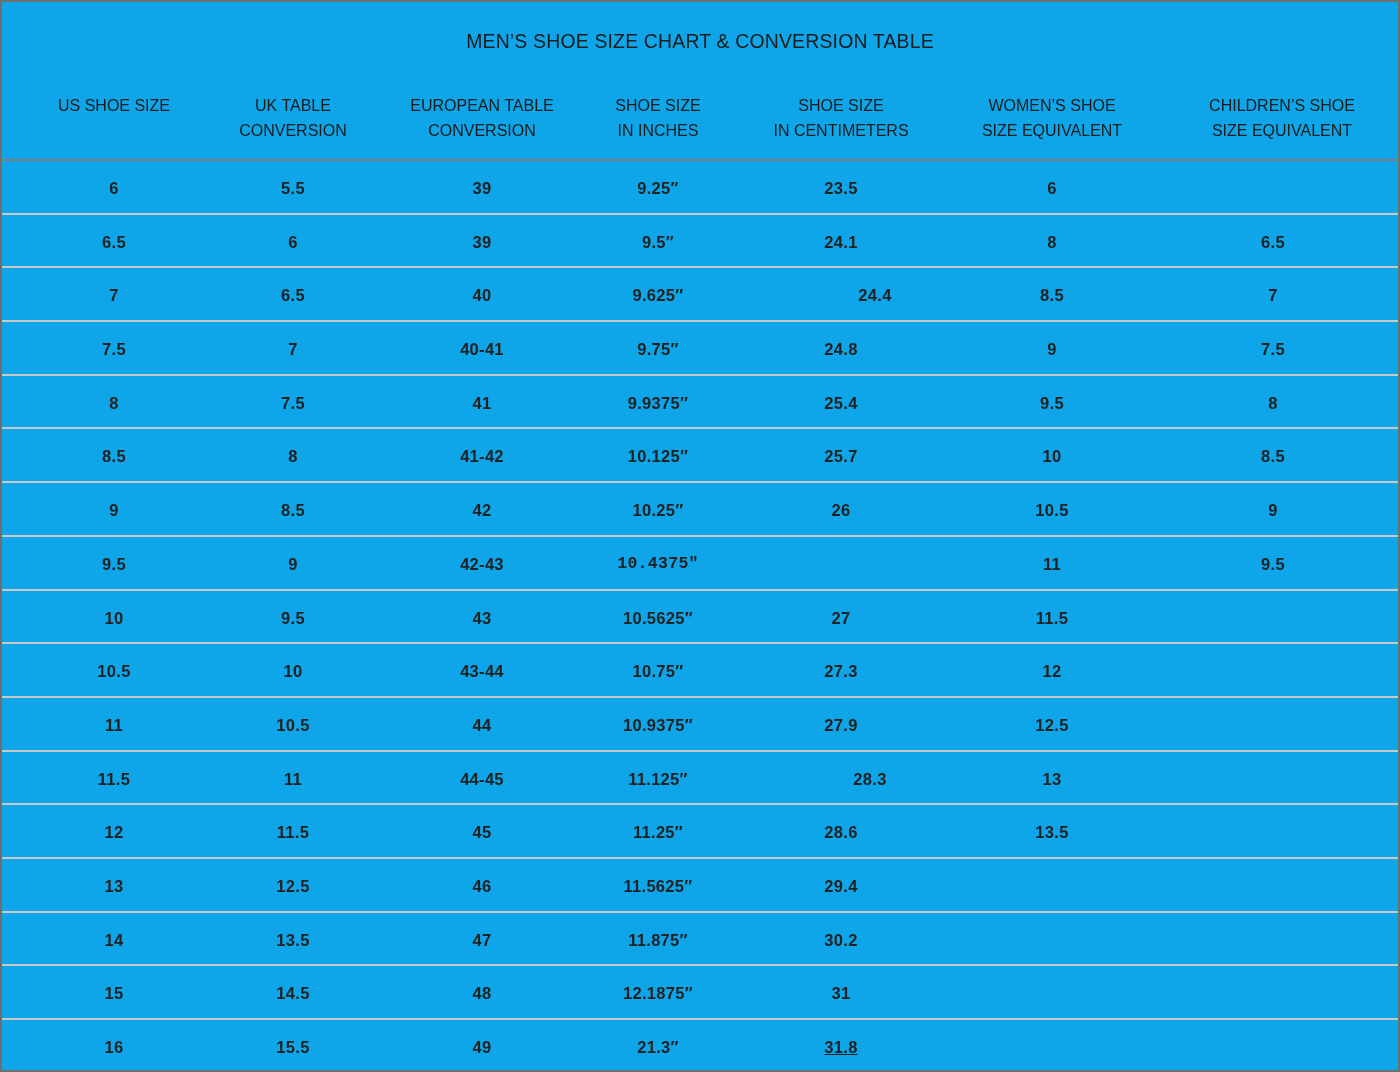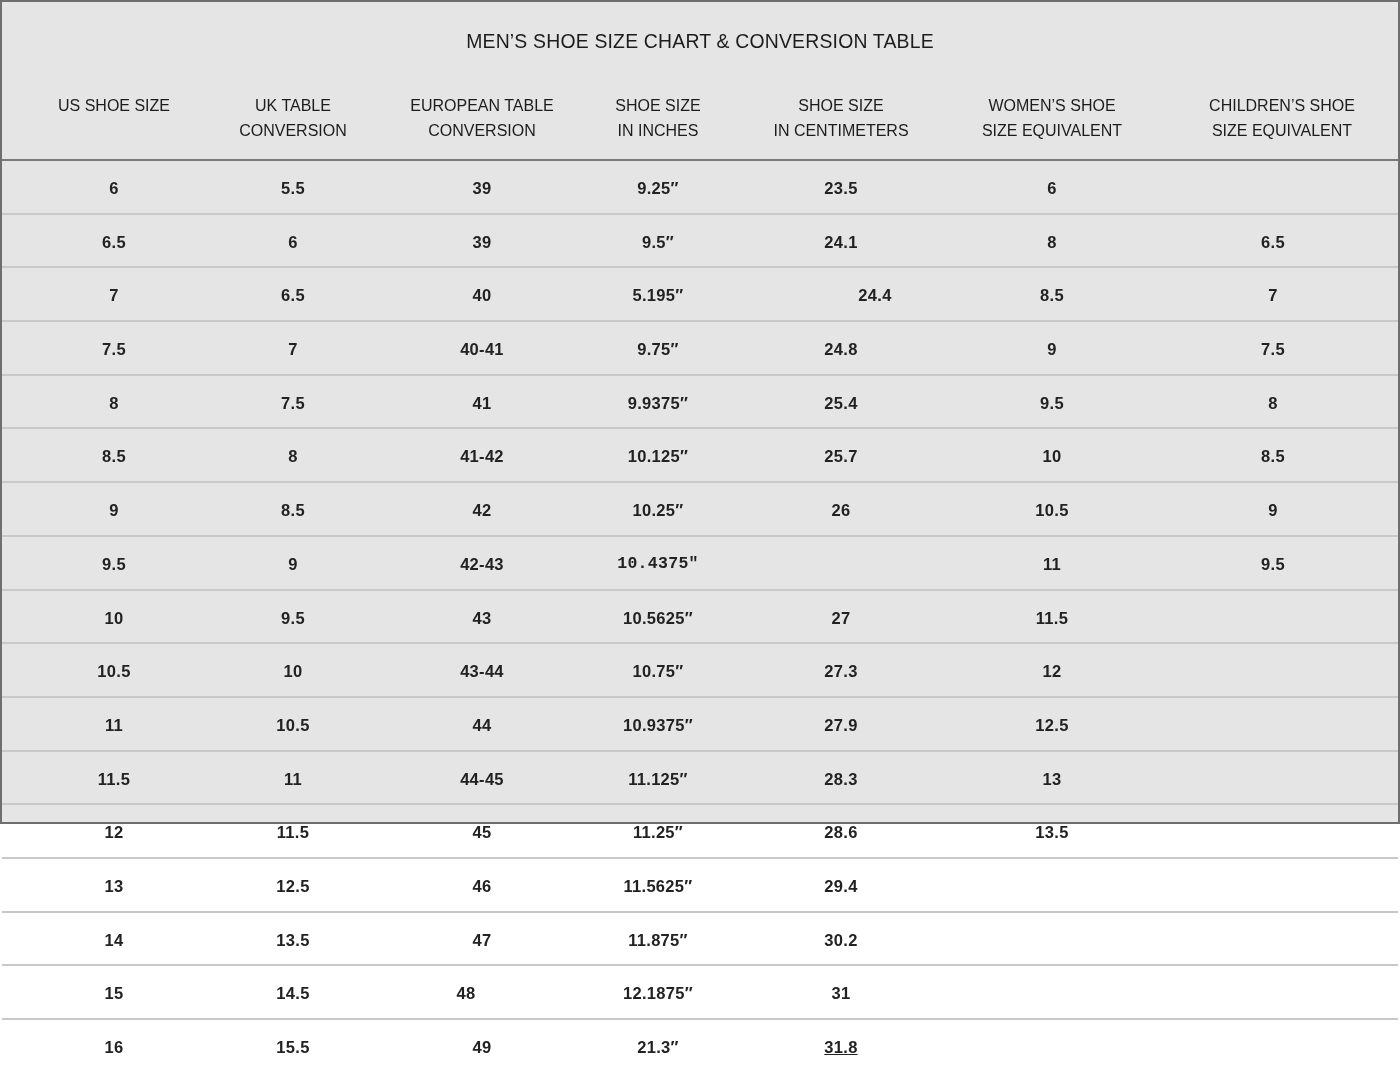--- a/index.html
+++ b/index.html
@@ -10,24 +10,24 @@
     body {
       width: 1400px;
       height: 1072px;
       overflow: hidden;
       font-family: "Liberation Sans", "DejaVu Sans", sans-serif;
       color: #1a1a1a;
     }
     .frame {
       position: relative;
       width: 1400px;
-      height: 824px;
+      height: 1072px;
       box-sizing: border-box;
       border: 2px solid #6f6f6f;
-      background: #e5e5e5;
+      background: #0ea5e9;
     }
     .title {
       position: absolute;
       top: 28px;
       left: 0;
       width: 1396px;
       text-align: center;
       font-size: 20px;
       letter-spacing: 0.2px;
       color: #1c1c1c;
@@ -128,21 +128,21 @@
         <div class="cell" style="left: 480px;">39</div>
         <div class="cell" style="left: 656px;">9.5″</div>
         <div class="cell" style="left: 839px;">24.1</div>
         <div class="cell" style="left: 1050px;">8</div>
         <div class="cell" style="left: 1271px;">6.5</div>
       </div>
       <div class="row">
         <div class="cell" style="left: 112px;">7</div>
         <div class="cell" style="left: 291px;">6.5</div>
         <div class="cell" style="left: 480px;">40</div>
-        <div class="cell" style="left: 656px;">5.195″</div>
+        <div class="cell" style="left: 656px;">9.625″</div>
         <div class="cell" style="left: 873px;">24.4</div>
         <div class="cell" style="left: 1050px;">8.5</div>
         <div class="cell" style="left: 1271px;">7</div>
       </div>
       <div class="row">
         <div class="cell" style="left: 112px;">7.5</div>
         <div class="cell" style="left: 291px;">7</div>
         <div class="cell" style="left: 480px;">40-41</div>
         <div class="cell" style="left: 656px;">9.75″</div>
         <div class="cell" style="left: 839px;">24.8</div>
@@ -209,21 +209,21 @@
         <div class="cell" style="left: 656px;">10.9375″</div>
         <div class="cell" style="left: 839px;">27.9</div>
         <div class="cell" style="left: 1050px;">12.5</div>
         <div class="cell" style="left: 1271px;"></div>
       </div>
       <div class="row">
         <div class="cell" style="left: 112px;">11.5</div>
         <div class="cell" style="left: 291px;">11</div>
         <div class="cell" style="left: 480px;">44-45</div>
         <div class="cell" style="left: 656px;">11.125″</div>
-        <div class="cell" style="left: 839px; text-align: center;">28.3</div>
+        <div class="cell" style="left: 868px; text-align: center;">28.3</div>
         <div class="cell" style="left: 1050px;">13</div>
         <div class="cell" style="left: 1271px;"></div>
       </div>
       <div class="row">
         <div class="cell" style="left: 112px;">12</div>
         <div class="cell" style="left: 291px;">11.5</div>
         <div class="cell" style="left: 480px;">45</div>
         <div class="cell" style="left: 656px;">11.25″</div>
         <div class="cell" style="left: 839px;">28.6</div>
         <div class="cell" style="left: 1050px;">13.5</div>
@@ -243,21 +243,21 @@
         <div class="cell" style="left: 291px;">13.5</div>
         <div class="cell" style="left: 480px;">47</div>
         <div class="cell" style="left: 656px;">11.875″</div>
         <div class="cell" style="left: 839px;">30.2</div>
         <div class="cell" style="left: 1050px;"></div>
         <div class="cell" style="left: 1271px;"></div>
       </div>
       <div class="row">
         <div class="cell" style="left: 112px;">15</div>
         <div class="cell" style="left: 291px;">14.5</div>
-        <div class="cell" style="left: 464px;">48</div>
+        <div class="cell" style="left: 480px;">48</div>
         <div class="cell" style="left: 656px;">12.1875″</div>
         <div class="cell" style="left: 839px;">31</div>
         <div class="cell" style="left: 1050px;"></div>
         <div class="cell" style="left: 1271px;"></div>
       </div>
       <div class="row">
         <div class="cell" style="left: 112px;">16</div>
         <div class="cell" style="left: 291px;">15.5</div>
         <div class="cell" style="left: 480px;">49</div>
         <div class="cell" style="left: 656px;">21.3″</div>

